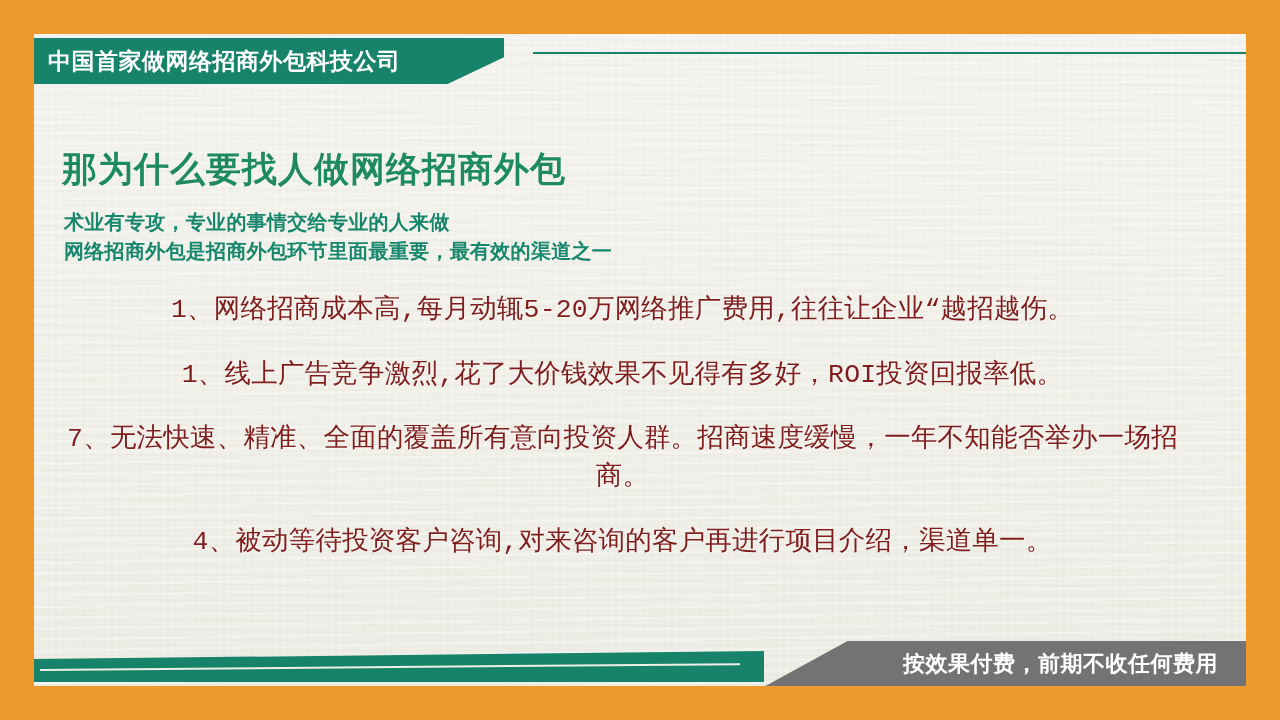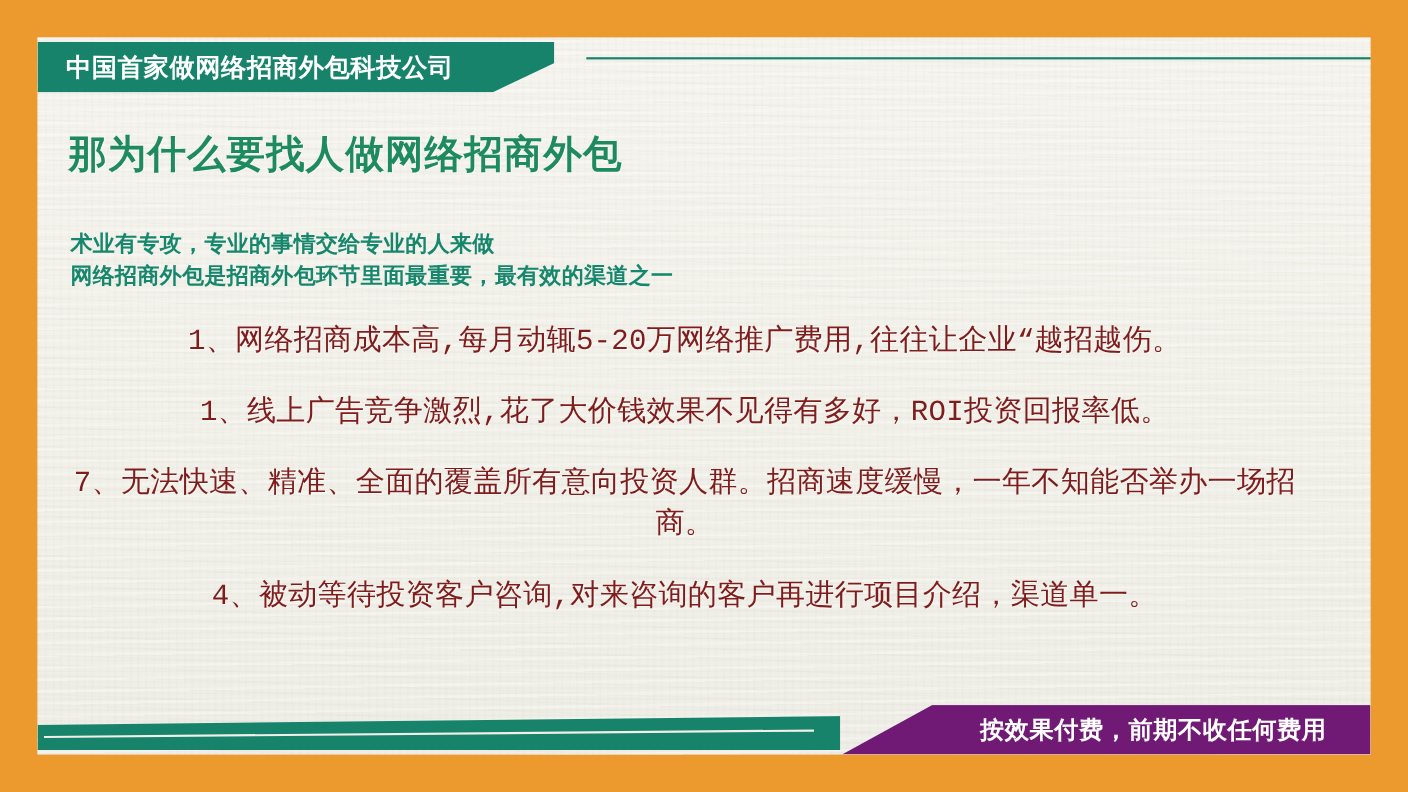--- a/index.html
+++ b/index.html
@@ -71,21 +71,21 @@
     position: absolute;
     left: 34px;
     top: 38px;
     width: 470px;
     height: 46px;
     background: #17836B;
     clip-path: polygon(0 0, 100% 0, 100% 42%, 88% 100%, 0 100%);
     display: flex;
     align-items: center;
     box-sizing: border-box;
-    padding-left: 26px;
+    padding-left: 14px;
   }
   .header-banner-text {
     color: #FFFFFF;
     font-size: 23px;
     font-weight: bold;
     letter-spacing: .5px;
     line-height: 1;
     white-space: nowrap;
   }
   .header-rule {
@@ -103,21 +103,21 @@
     width: 742px;
     height: 2px;
     background: #17836B;
     opacity: 0;
   }
 
   
   .title-block {
     position: absolute;
     left: 62px;
-    top: 120px;
+    top: 148px;
     width: 1120px;
   }
   .main-title {
     color: #1E8A5F;
     font-size: 35px;
     font-weight: bold;
     letter-spacing: 1px;
     line-height: 1.2;
     margin: 0;
     text-shadow: 1px 1px 0 rgba(255,255,255,.55);
@@ -175,27 +175,27 @@
     background: #F1F0E8;
     transform: rotate(-0.48deg);
     transform-origin: left center;
   }
   .footer-right-bar {
     position: absolute;
     left: 660px;
     top: 641px;
     width: 586px;
     height: 45px;
-    background: #701a75;
+    background: #737373;
     clip-path: polygon(0 100%, 18% 100%, 32% 0, 100% 0, 100% 100%);
     display: flex;
     align-items: center;
     justify-content: flex-end;
     box-sizing: border-box;
-    padding-right: 40px;
+    padding-right: 28px;
   }
   .footer-right-text {
     color: #FFFFFF;
     font-size: 22px;
     font-weight: bold;
     letter-spacing: .5px;
     white-space: nowrap;
     line-height: 1;
   }
 </style>

